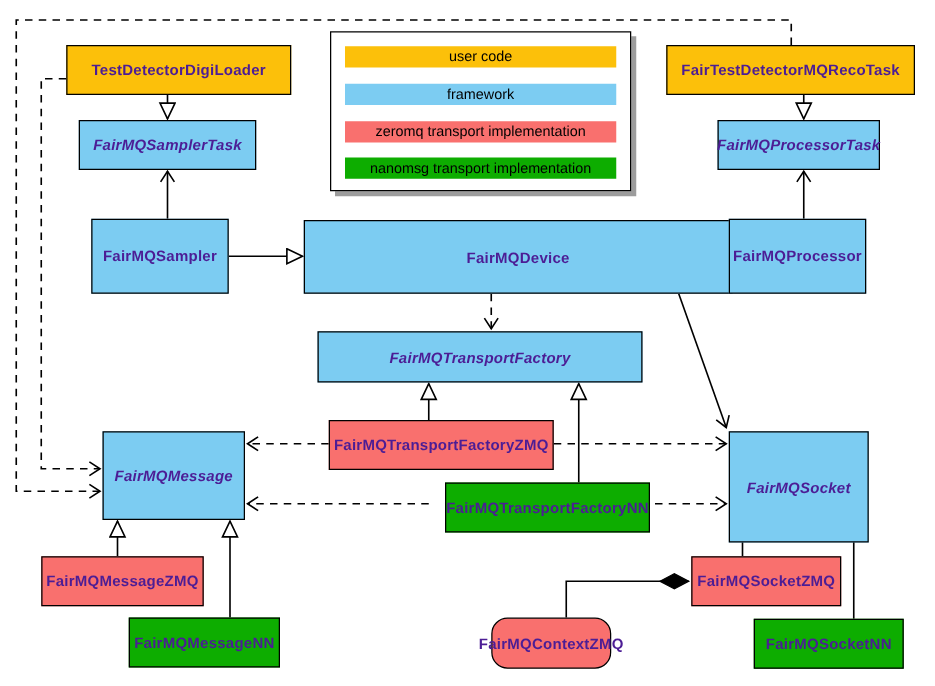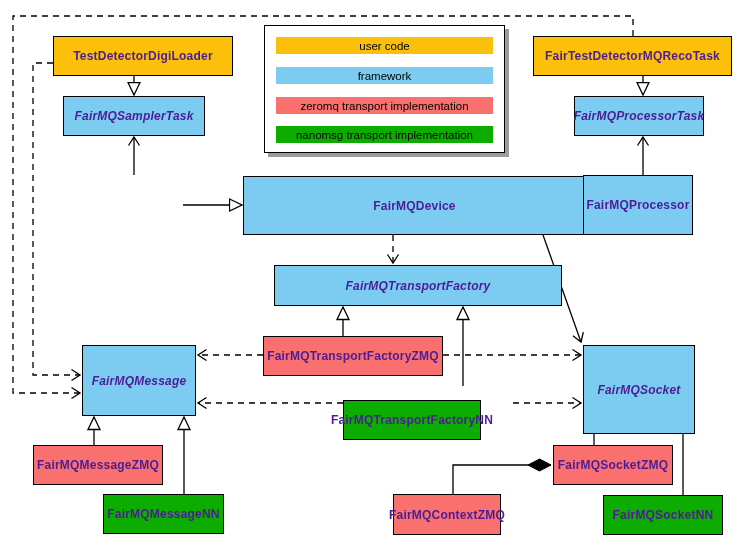--- a/index.html
+++ b/index.html
@@ -95,34 +95,37 @@
       <span>FairTestDetectorMQRecoTask</span>
     </div>
 
   <div class="node cat-framework abstract" style="left:574px; top:96px; width:130px; height:40px;">
       <span>FairMQProcessorTask</span>
     </div>
   <div class="node cat-framework abstract" style="left:63px; top:96px; width:142px; height:40px;">
       <span>FairMQSamplerTask</span>
     </div>
 
+  <div class="node cat-framework" style="left:73px; top:175px; width:110px; height:60px;">
+      <span>FairMQSampler</span>
+    </div>
   <div class="node cat-framework" style="left:243px; top:176px; width:343px; height:59px;">
       <span>FairMQDevice</span>
     </div>
   <div class="node cat-framework" style="left:583px; top:175px; width:110px; height:60px;">
       <span>FairMQProcessor</span>
     </div>
 
-  <div class="node cat-framework abstract" style="left:274px; top:265px; width:288px; height:41px;">
+  <div class="node cat-framework abstract" style="left:254px; top:265px; width:260px; height:41px;">
       <span>FairMQTransportFactory</span>
     </div>
   <div class="node cat-zeromq" style="left:263px; top:336px; width:180px; height:40px;">
       <span>FairMQTransportFactoryZMQ</span>
     </div>
-  <div class="node cat-nanomsg" style="left:343px; top:386px; width:138px; height:40px;margin-top:14px;">
+  <div class="node cat-nanomsg" style="left:356px; top:386px; width:164px; height:40px;">
       <span>FairMQTransportFactoryNN</span>
     </div>
 
   <div class="node cat-framework abstract" style="left:82px; top:345px; width:114px; height:71px;">
       <span>FairMQMessage</span>
     </div>
   <div class="node cat-framework abstract" style="left:583px; top:345px; width:112px; height:89px;">
       <span>FairMQSocket</span>
     </div>
 
@@ -133,17 +136,17 @@
       <span>FairMQMessageNN</span>
     </div>
 
   <div class="node cat-zeromq" style="left:553px; top:445px; width:120px; height:40px;">
       <span>FairMQSocketZMQ</span>
     </div>
   <div class="node cat-nanomsg" style="left:603px; top:495px; width:120px; height:40px;">
       <span>FairMQSocketNN</span>
     </div>
 
-  <div class="node cat-zeromq" style="left:393px; top:494px; width:108px; height:41px;">
+  <div class="node cat-zeromq" style="left:393px; top:494px; width:96px; height:41px;border-radius:13px;">
       <span>FairMQContextZMQ</span>
     </div>
 
 </div>
 
 </body></html>

